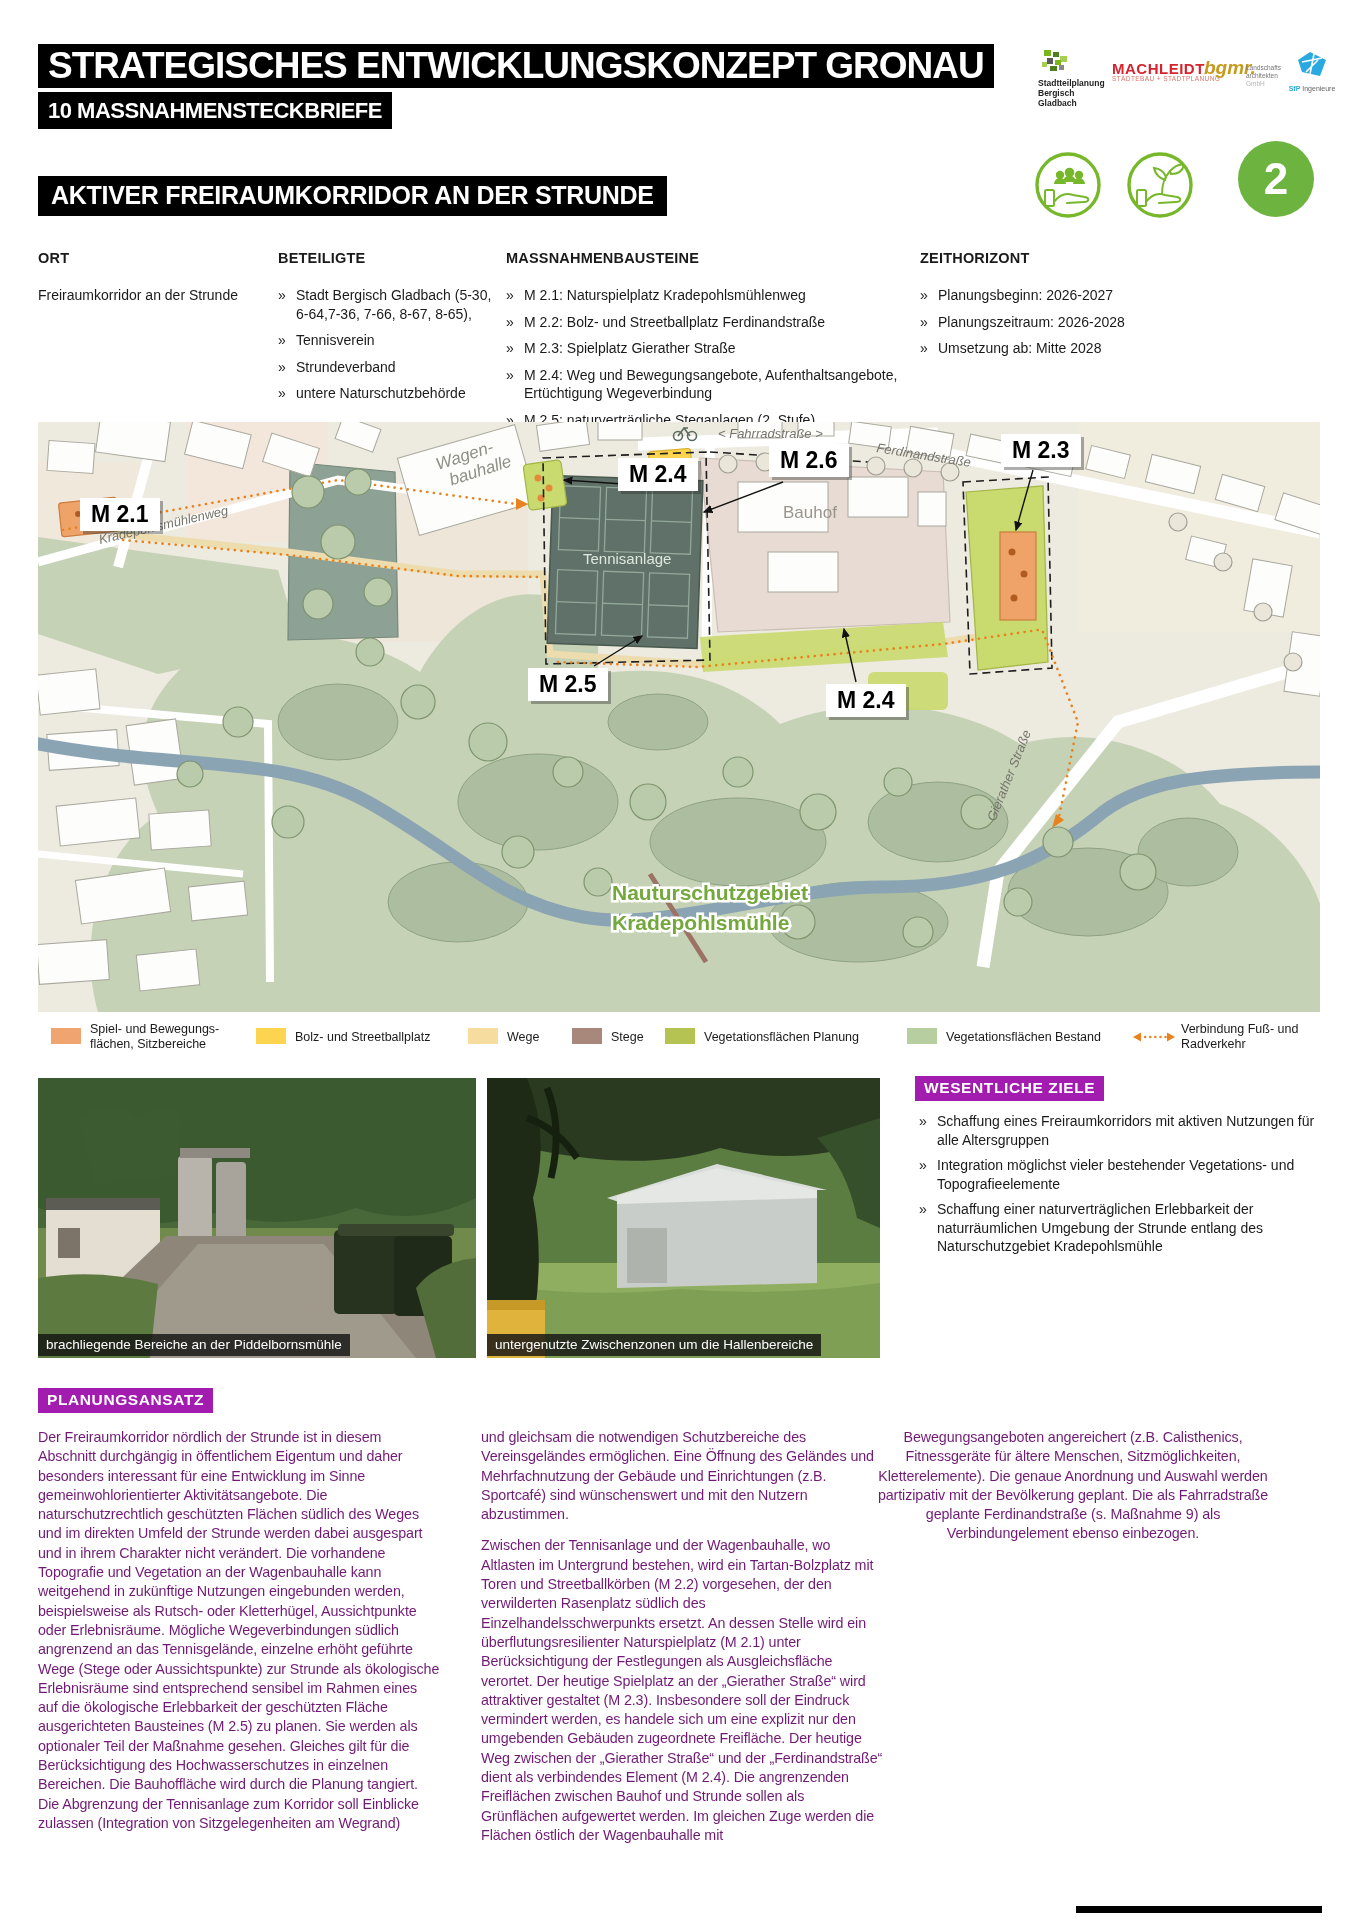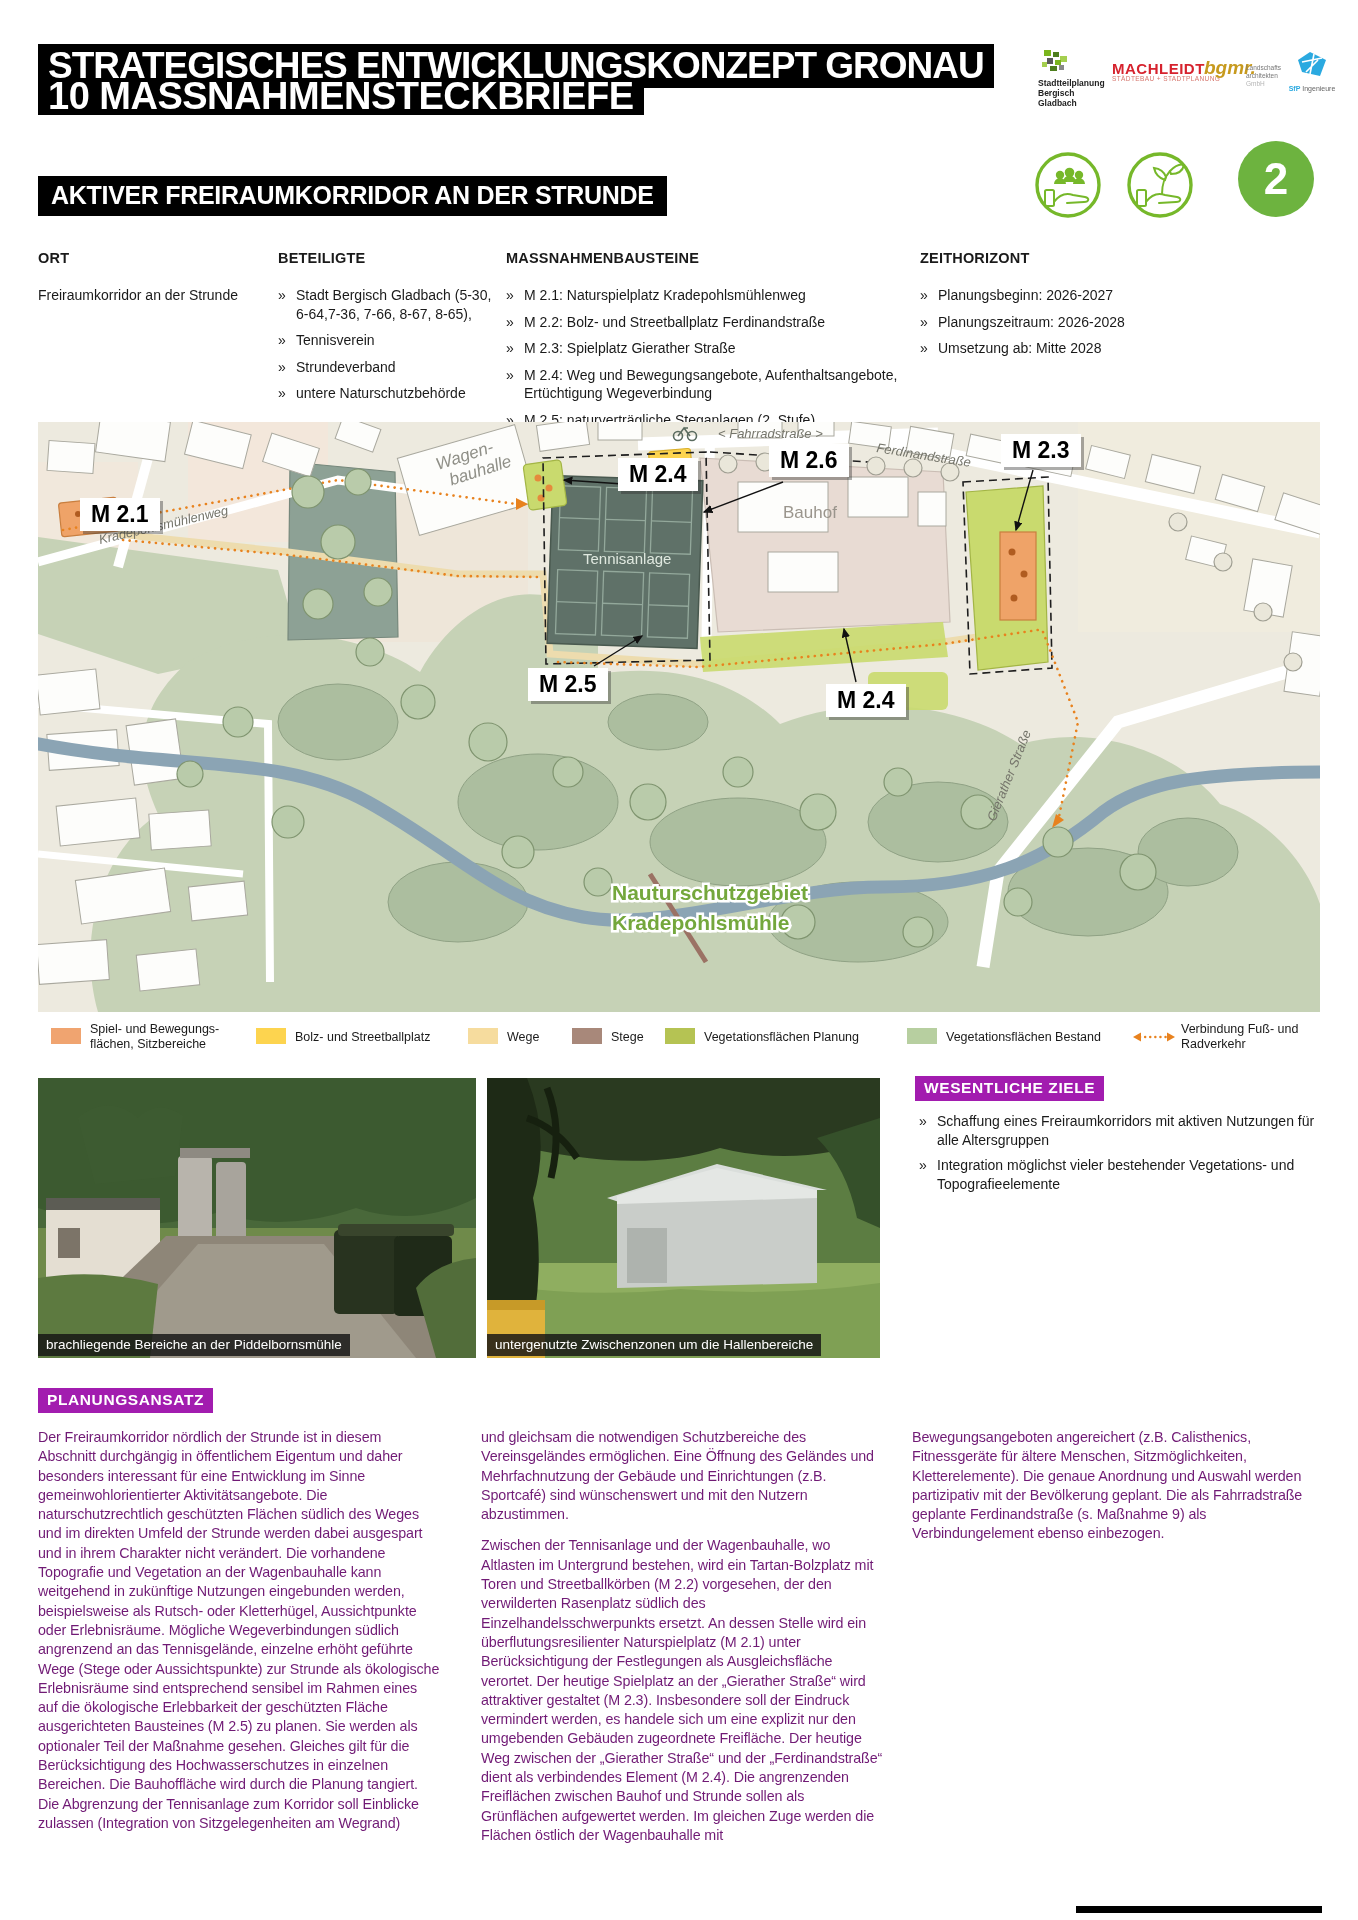--- a/index.html
+++ b/index.html
@@ -3,21 +3,21 @@
 <meta charset="utf-8">
 <style>
   html,body{margin:0;padding:0;background:#e8e8e8;}
   .page{position:relative;width:1358px;height:1920px;background:#fff;margin:0 auto;
         font-family:"Liberation Sans",sans-serif;color:#1a1a1a;overflow:hidden;}
   .abs{position:absolute;}
   
   .title-bar{position:absolute;left:38px;background:#000;color:#fff;font-weight:bold;
              letter-spacing:-1px;padding:2px 10px;white-space:nowrap;}
   .title-1{top:44px;font-size:37px;line-height:40px;}
-  .title-2{top:78px;font-size:38px;line-height:33px;letter-spacing:-.5px;}
+  .title-2{top:92px;font-size:22px;line-height:33px;letter-spacing:-.5px;}
   .logo{position:absolute;font-size:8.5px;line-height:10px;color:#333;}
   .logo small{display:block;font-size:8.5px;font-weight:bold;color:#222;}
   .machleidt-brand{color:#d6232e;font-weight:bold;font-size:15px;letter-spacing:.5px;}
   .machleidt-sub{color:#d6766d;font-size:6.5px;letter-spacing:.4px;}
   .bgmr-brand{color:#c79a1e;font-weight:bold;font-size:19px;font-style:italic;}
   .tinylines{font-size:6.5px;line-height:8px;color:#777;}
   .sfp-line{font-size:7px;color:#666;}
   .sfp-line b{color:#2aa9e0;}
   .circle-icon{position:absolute;width:70px;height:70px;}
   .badge{position:absolute;left:1238px;top:141px;width:76px;height:76px;border-radius:50%;
@@ -433,24 +433,25 @@
       <rect x="0" y="222" width="58" height="10" fill="#c79a28"></rect>
       <path d="M330,60 q30,30 40,80 l23,10 V40 Z" fill="#35502a"></path>
     </svg>
     <div class="caption">untergenutzte Zwischenzonen um die Hallenbereiche</div>
   </div>
 
   <div class="chip" style="left:915px;top:1076px;">WESENTLICHE ZIELE</div>
   <ul class="goal-list">
       <li>Schaffung eines Freiraumkorridors mit aktiven Nutzungen für alle Altersgruppen</li>
       <li>Integration möglichst vieler bestehender Vegetations- und Topografieelemente</li>
+      <li>Schaffung einer naturverträglichen Erlebbarkeit der naturräumlichen Umgebung der Strunde entlang des Naturschutzgebiet Kradepohlsmühle</li>
     </ul>
 
   <div class="chip" style="left:38px;top:1388px;">PLANUNGSANSATZ</div>
   <div class="body-col" style="left:38px;">Der Freiraumkorridor nördlich der Strunde ist in diesem Abschnitt durchgängig in öffentlichem Eigentum und daher besonders interessant für eine Entwicklung im Sinne gemeinwohlorientierter Aktivitätsangebote. Die naturschutzrechtlich geschützten Flächen südlich des Weges und im direkten Umfeld der Strunde werden dabei ausgespart und in ihrem Charakter nicht verändert. Die vorhandene Topografie und Vegetation an der Wagenbauhalle kann weitgehend in zukünftige Nutzungen eingebunden werden, beispielsweise als Rutsch- oder Kletterhügel, Aussichtpunkte oder Erlebnisräume. Mögliche Wegeverbindungen südlich angrenzend an das Tennisgelände, einzelne erhöht geführte Wege (Stege oder Aussichtspunkte) zur Strunde als ökologische Erlebnisräume sind entsprechend sensibel im Rahmen eines auf die ökologische Erlebbarkeit der geschützten Fläche ausgerichteten Bausteines (M 2.5) zu planen. Sie werden als optionaler Teil der Maßnahme gesehen. Gleiches gilt für die Berücksichtigung des Hochwasserschutzes in einzelnen Bereichen. Die Bauhoffläche wird durch die Planung tangiert. Die Abgrenzung der Tennisanlage zum Korridor soll Einblicke zulassen (Integration von Sitzgelegenheiten am Wegrand)</div>
   <div class="body-col" style="left:481px;">
     <p>und gleichsam die notwendigen Schutzbereiche des Vereinsgeländes ermöglichen. Eine Öffnung des Geländes und Mehrfachnutzung der Gebäude und Einrichtungen (z.B. Sportcafé) sind wünschenswert und mit den Nutzern abzustimmen.</p>
     <p>Zwischen der Tennisanlage und der Wagenbauhalle, wo Altlasten im Untergrund bestehen, wird ein Tartan-Bolzplatz mit Toren und Streetballkörben (M 2.2) vorgesehen, der den verwilderten Rasenplatz südlich des Einzelhandelsschwerpunkts ersetzt. An dessen Stelle wird ein überflutungsresilienter Naturspielplatz (M 2.1) unter Berücksichtigung der Festlegungen als Ausgleichsfläche verortet. Der heutige Spielplatz an der „Gierather Straße“ wird attraktiver gestaltet (M 2.3). Insbesondere soll der Eindruck vermindert werden, es handele sich um eine explizit nur den umgebenden Gebäuden zugeordnete Freifläche. Der heutige Weg zwischen der „Gierather Straße“ und der „Ferdinandstraße“ dient als verbindendes Element (M 2.4). Die angrenzenden Freiflächen zwischen Bauhof und Strunde sollen als Grünflächen aufgewertet werden. Im gleichen Zuge werden die Flächen östlich der Wagenbauhalle mit</p>
   </div>
-  <div class="body-col" style="left:912px;width:410px;">Bewegungsangeboten angereichert (z.B. Calisthenics, Fitnessgeräte für ältere Menschen, Sitzmöglichkeiten, Kletterelemente). Die genaue Anordnung und Auswahl werden partizipativ mit der Bevölkerung geplant. Die als Fahrradstraße geplante Ferdinandstraße (s. Maßnahme 9) als Verbindungelement ebenso einbezogen.</div>
+  <div class="body-col" style="left:868px;width:410px;text-align:center;">Bewegungsangeboten angereichert (z.B. Calisthenics, Fitnessgeräte für ältere Menschen, Sitzmöglichkeiten, Kletterelemente). Die genaue Anordnung und Auswahl werden partizipativ mit der Bevölkerung geplant. Die als Fahrradstraße geplante Ferdinandstraße (s. Maßnahme 9) als Verbindungelement ebenso einbezogen.</div>
 
   <div class="footer-bar"></div>
 </div>
 
 </body></html>

